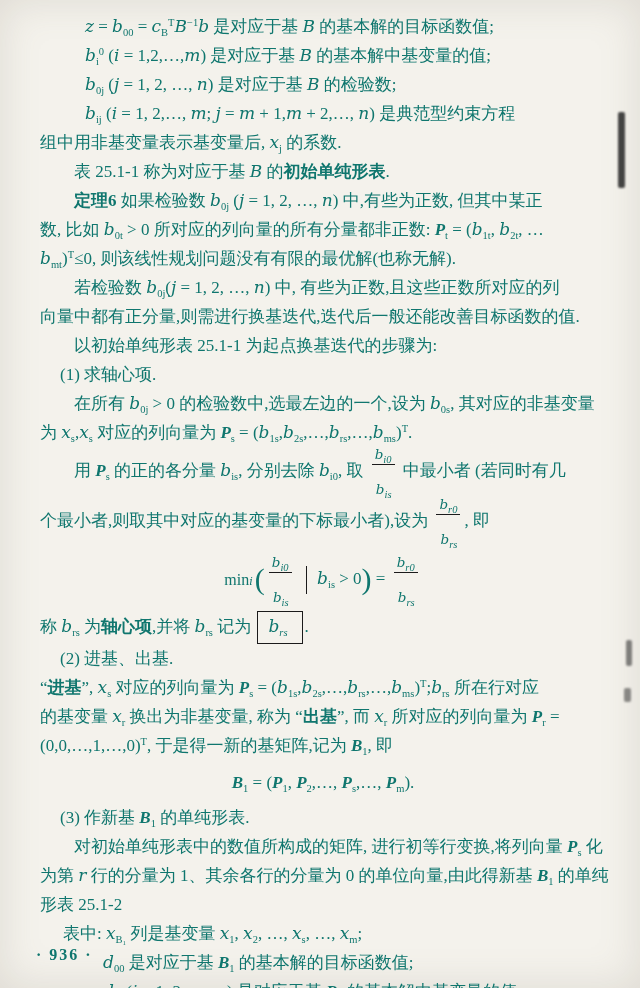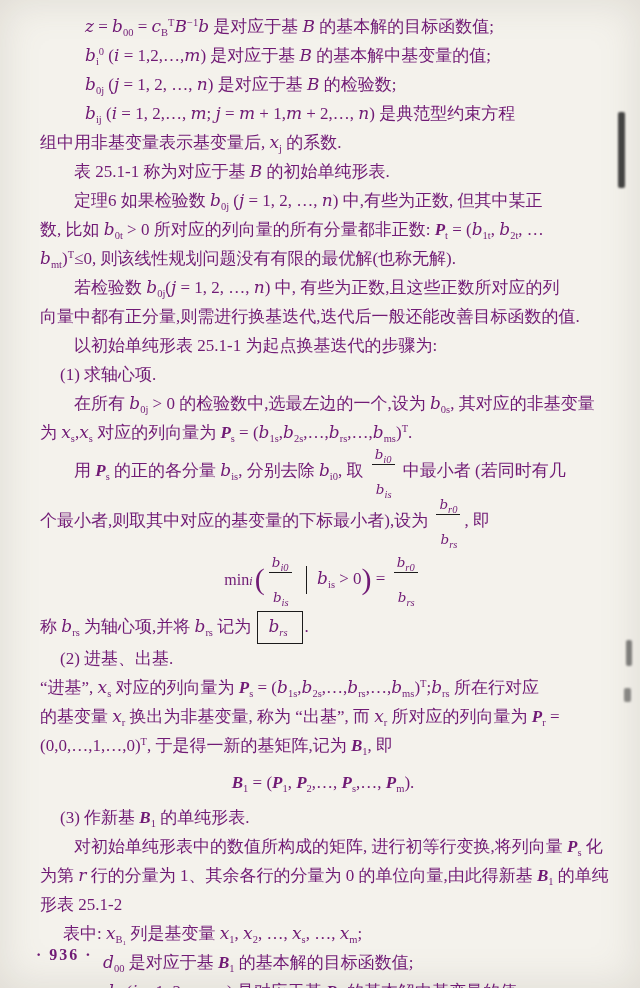--- a/index.html
+++ b/index.html
@@ -1,34 +1,34 @@
 <!DOCTYPE html>
 <html><head>
 <meta charset="utf-8">
 <style>
   html,body{margin:0;padding:0;}
   body{width:640px;height:988px;background:#dedbd4;overflow:hidden;}
   .page{
     position:relative;width:640px;height:988px;
     background:#f4f2ec;
-    color:#701a75;
+    color:#0f766e;
     font-family:"Liberation Serif","DejaVu Serif",serif;
     font-size:17px;
     box-shadow:inset 0 0 40px rgba(120,110,95,.18);
   }
   .content{position:absolute;left:40px;top:12px;width:566px;}
   .ln{line-height:29px;white-space:nowrap;min-height:29px;}
   .ind{padding-left:34px;}
   .ind1{padding-left:45px;}
   .indnum{padding-left:20px;}
   .indsm{padding-left:23px;}
   .inddp{padding-left:63px;}
   .ctr{text-align:center;padding:8px 0 6px 0;}
   i{font-style:italic;font-family:"DejaVu Serif","Liberation Serif",serif;}
-  b{font-weight:normal;}
+  b{font-weight:bold;}
   .bi{font-weight:bold;font-style:italic;}
   sub,sup{font-size:10.5px;line-height:0;}
   sub{vertical-align:-4px;}
   sup{vertical-align:6px;}
   
   .fr{display:inline-flex;flex-direction:column;vertical-align:middle;
       text-align:right;font-style:italic;font-size:13.5px;line-height:1.15;margin:0 4px;}
   .fr .nu{padding:0 3px 1px 3px;}
   .fr .de{border-top:1.5px solid #1b1b1b;padding:17px 3px 0 3px;}
   

